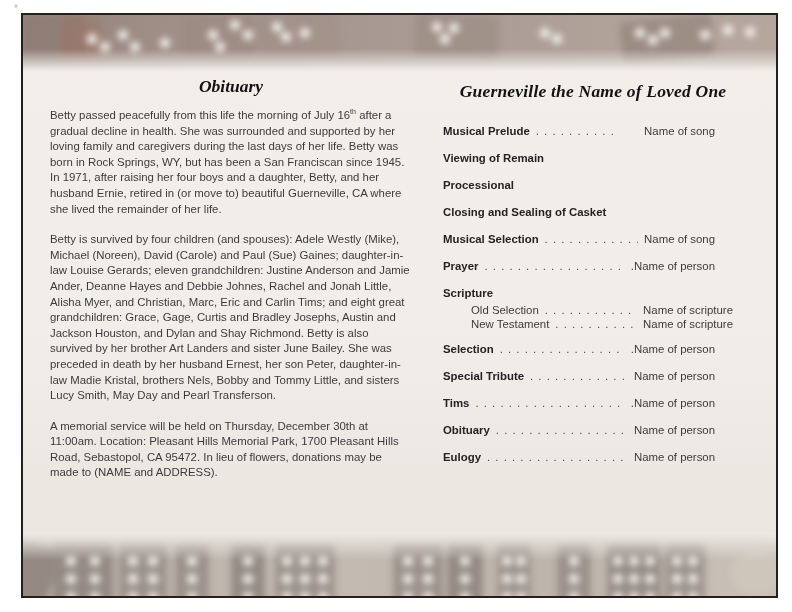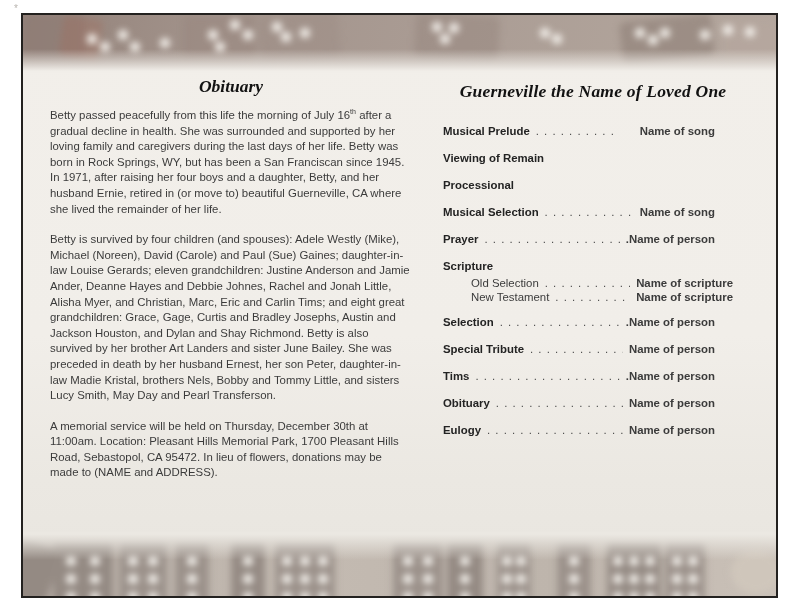--- a/index.html
+++ b/index.html
@@ -53,21 +53,21 @@
   .page-left h1{margin-bottom:11px;}
   .page-left p{margin:0 0 15px 0;font-size:11.4px;line-height:15.6px;color:#3b3b3b;}
   .page-left p sup{font-size:0.62em;vertical-align:super;line-height:0;}
   .page-right{left:420px;top:66px;width:300px;}
   .page-right h1{margin-bottom:22px;letter-spacing:.2px;}
   .rows{font-size:11.4px;color:#3b3b3b;}
   .row{display:flex;align-items:baseline;white-space:nowrap;
        width:272px;height:15px;line-height:15px;margin-bottom:12px;}
   .row .lbl{font-weight:bold;color:#232323;flex:none;}
   .row .dots{flex:1 1 auto;overflow:hidden;margin:0 6px;letter-spacing:1px;color:#4a4a4a;}
-  .row .val{flex:none;color:#3b3b3b;font-weight:bold;}
+  .row .val{flex:none;color:#3b3b3b;}
   .row.r0 .val{margin-left:18px;}
   .row.r-head{margin-bottom:2px;}
   .row.r-sub{margin-left:28px;width:262px;height:14px;line-height:14px;margin-bottom:0;}
   .row.r-sub .lbl{font-weight:normal;color:#3b3b3b;}
   .row.r-sub-last{margin-bottom:11px;}
 </style>
 </head>
 <body>
 
 <span class="corner-artifact">*</span>
@@ -222,20 +222,23 @@
       </div>
 
       <div class="row">
         <span class="lbl">Viewing of Remain</span>
       </div>
 
       <div class="row">
         <span class="lbl">Processional</span>
       </div>
 
+      <div class="row">
+        <span class="lbl">Closing and Sealing of Casket</span>
+      </div>
 
       <div class="row">
         <span class="lbl">Musical Selection</span>
         <span class="dots">. . . . . . . . . . . . . . . . . . . . . . . . . . . . . . . . . .</span>
         <span class="val">Name of song</span>
       </div>
 
       <div class="row">
         <span class="lbl">Prayer</span>
         <span class="dots">. . . . . . . . . . . . . . . . . . . . . . . . . . . . . . . . . . . .. . .</span>

